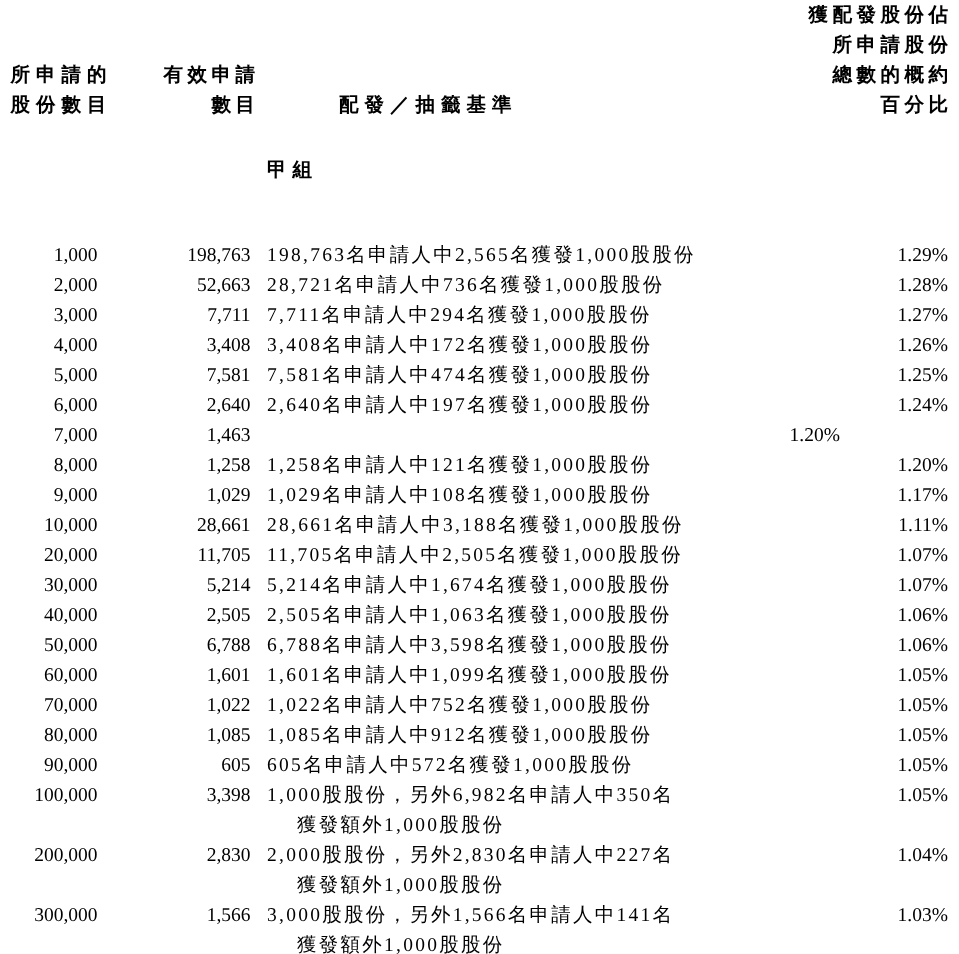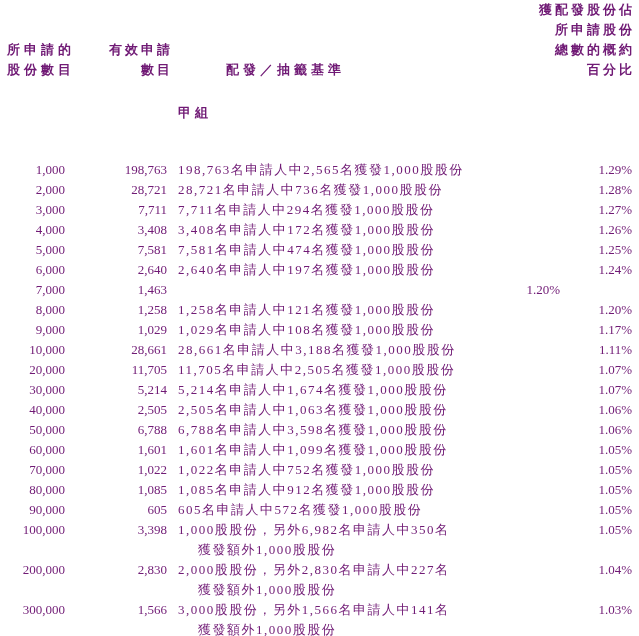--- a/index.html
+++ b/index.html
@@ -2,21 +2,21 @@
 <html><head>
 <meta charset="utf-8">
 <style>
   * { margin: 0; padding: 0; box-sizing: border-box; }
   html, body { background: #ffffff; }
   .page {
     position: relative;
     width: 639px;
     height: 636px;
     background: #ffffff;
-    color: #701a75;
+    color: #000000;
     font-family: "Liberation Serif", "DejaVu Serif", serif;
     font-size: 13px;
     line-height: 20px;
     overflow: hidden;
   }
   .ls3 { letter-spacing: 3px; margin-right: -3px; }
   .ls4 { letter-spacing: 4px; margin-right: -4px; }
 
   
   .hdr-percent {
@@ -84,21 +84,21 @@
       <div class="row">
         <div class="cell c1">1,000</div>
         <div class="cell c2">198,763</div>
         <div class="cell c3">
           <div class="basis-line">198,763名申請人中2,565名獲發1,000股股份</div>
         </div>
         <div class="cell c4">1.29%</div>
       </div>
       <div class="row">
         <div class="cell c1">2,000</div>
-        <div class="cell c2">28,721</div>
+        <div class="cell c2">52,663</div>
         <div class="cell c3">
           <div class="basis-line">28,721名申請人中736名獲發1,000股股份</div>
         </div>
         <div class="cell c4">1.28%</div>
       </div>
       <div class="row">
         <div class="cell c1">3,000</div>
         <div class="cell c2">7,711</div>
         <div class="cell c3">
           <div class="basis-line">7,711名申請人中294名獲發1,000股股份</div>

